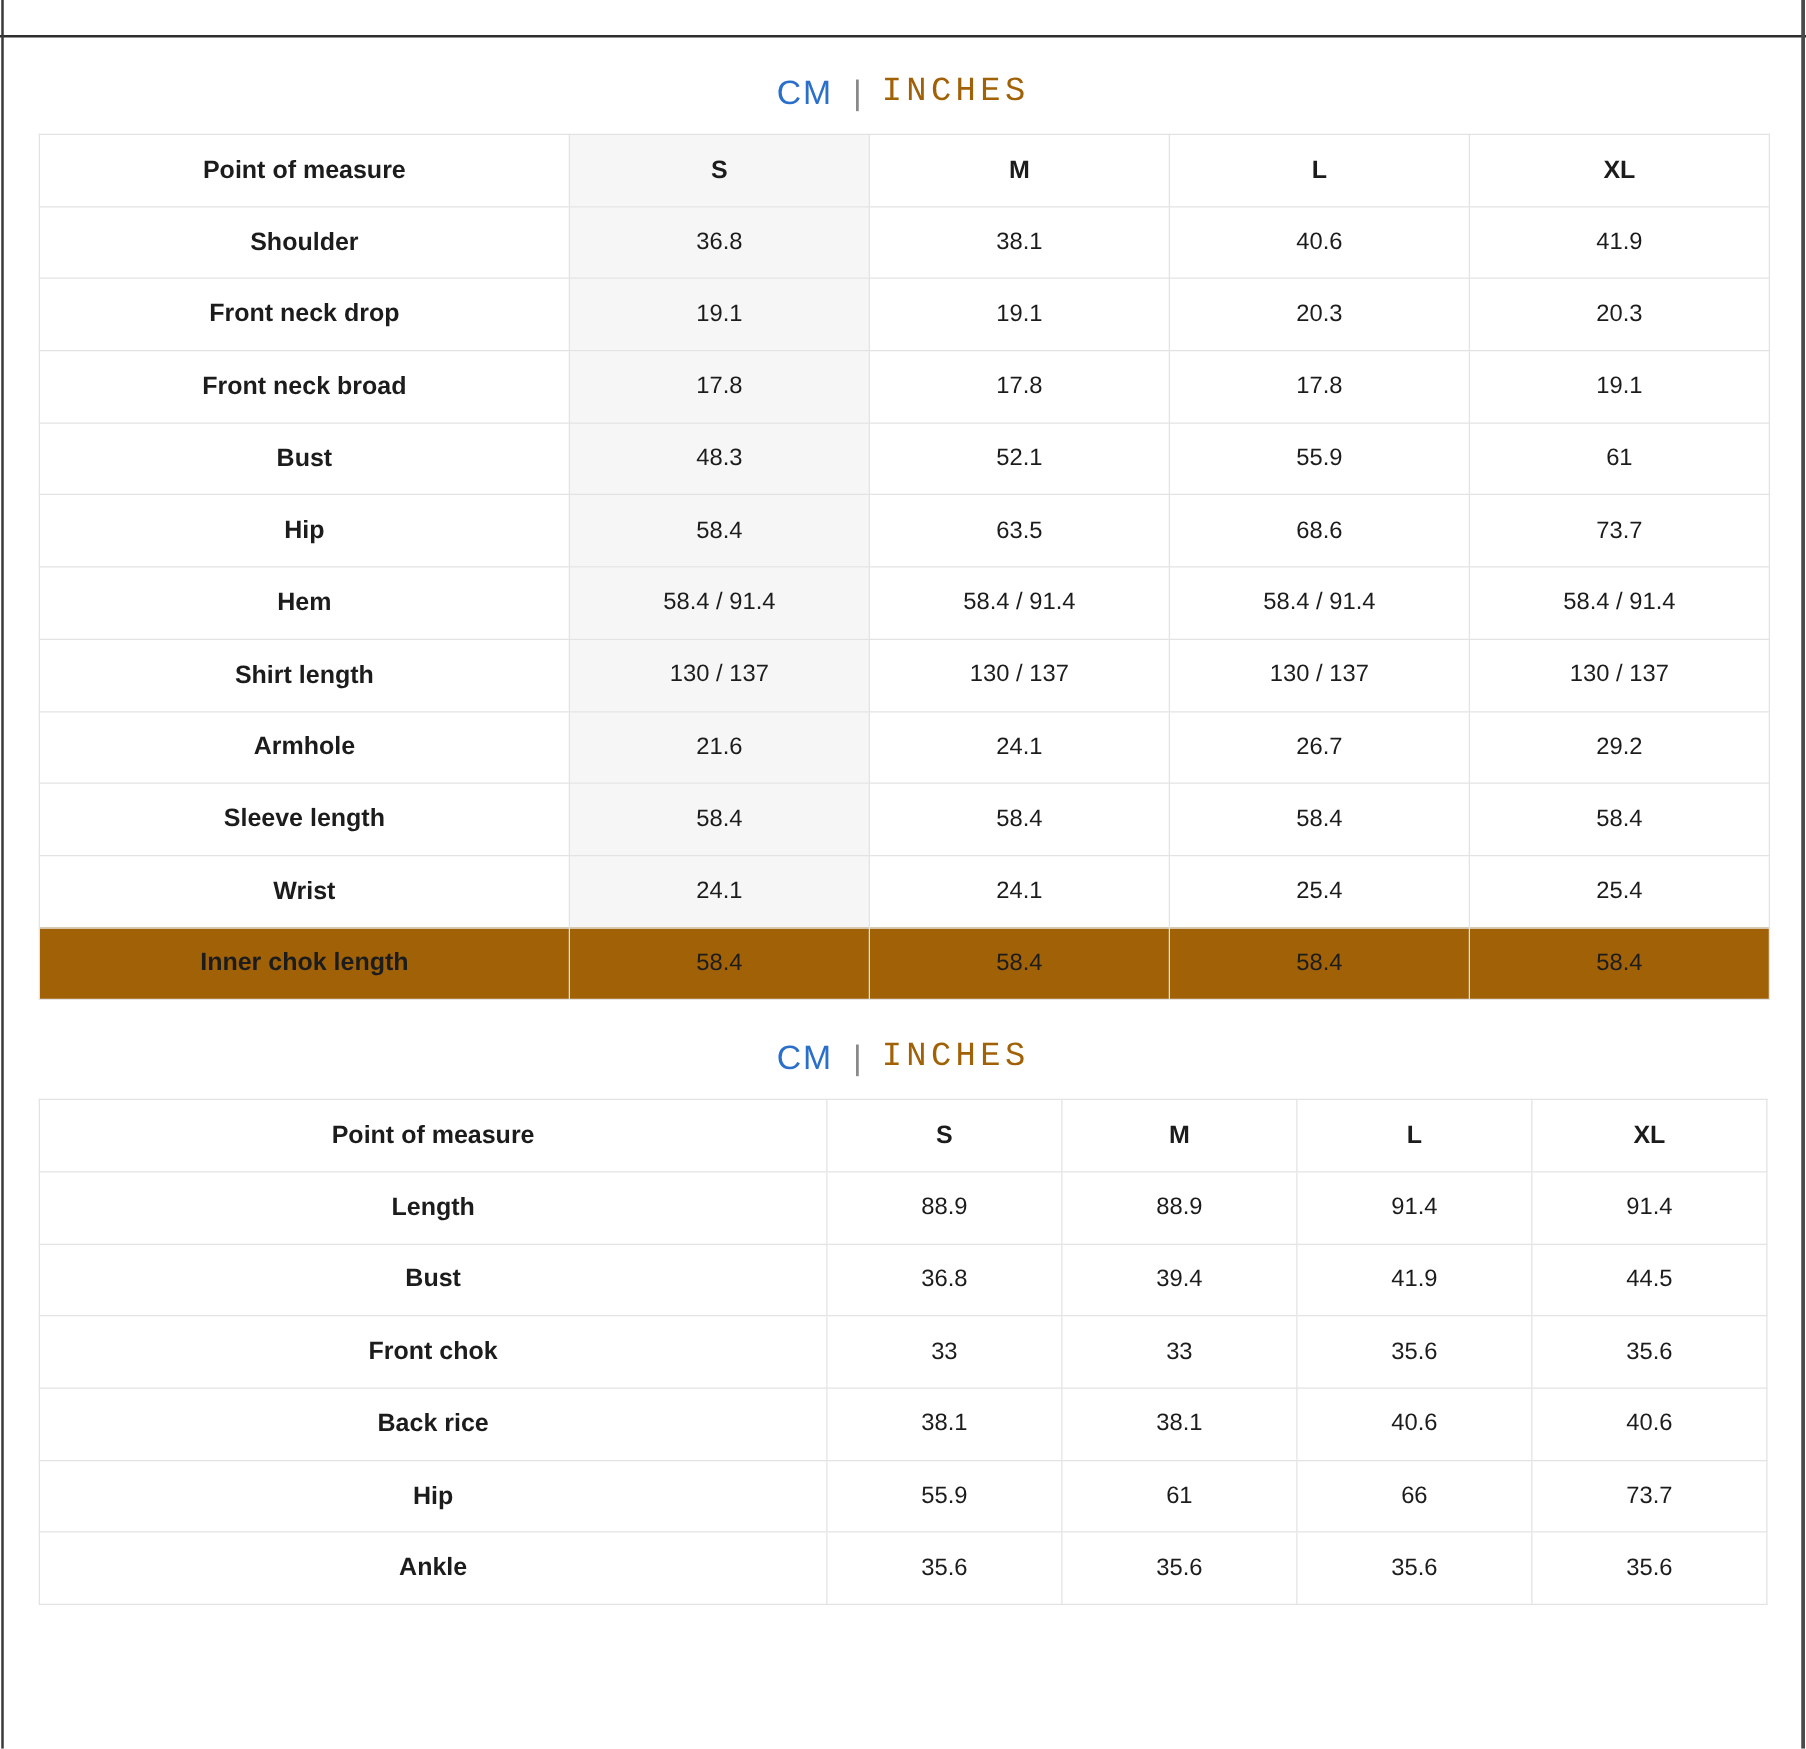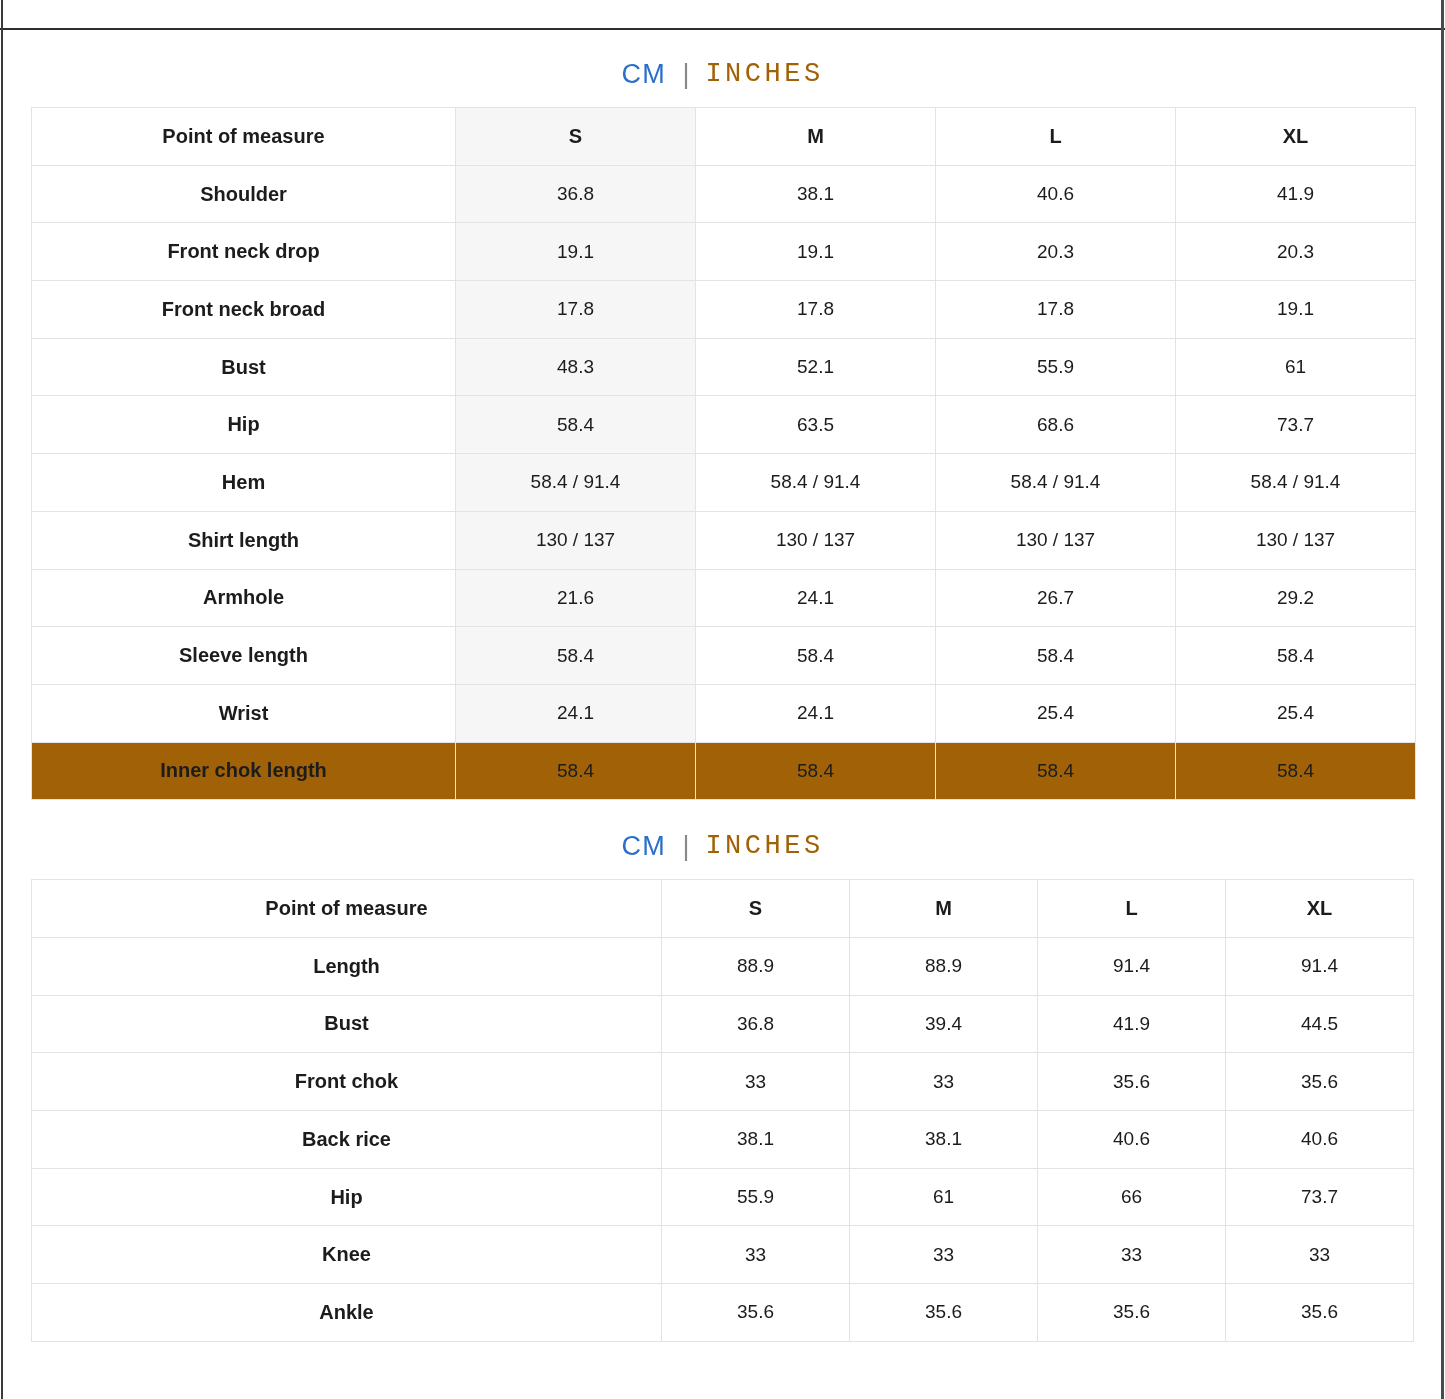--- a/index.html
+++ b/index.html
@@ -215,27 +215,20 @@
         <td>40.6</td>
       </tr>
       <tr>
         <td class="measure-label">Hip</td>
         <td>55.9</td>
         <td>61</td>
         <td>66</td>
         <td>73.7</td>
       </tr>
       <tr>
-        <td class="measure-label">Knee</td>
-        <td>33</td>
-        <td>33</td>
-        <td>33</td>
-        <td>33</td>
-      </tr>
-      <tr>
         <td class="measure-label">Ankle</td>
         <td>35.6</td>
         <td>35.6</td>
         <td>35.6</td>
         <td>35.6</td>
       </tr>
     </tbody>
   </table>
 
 </body></html>

